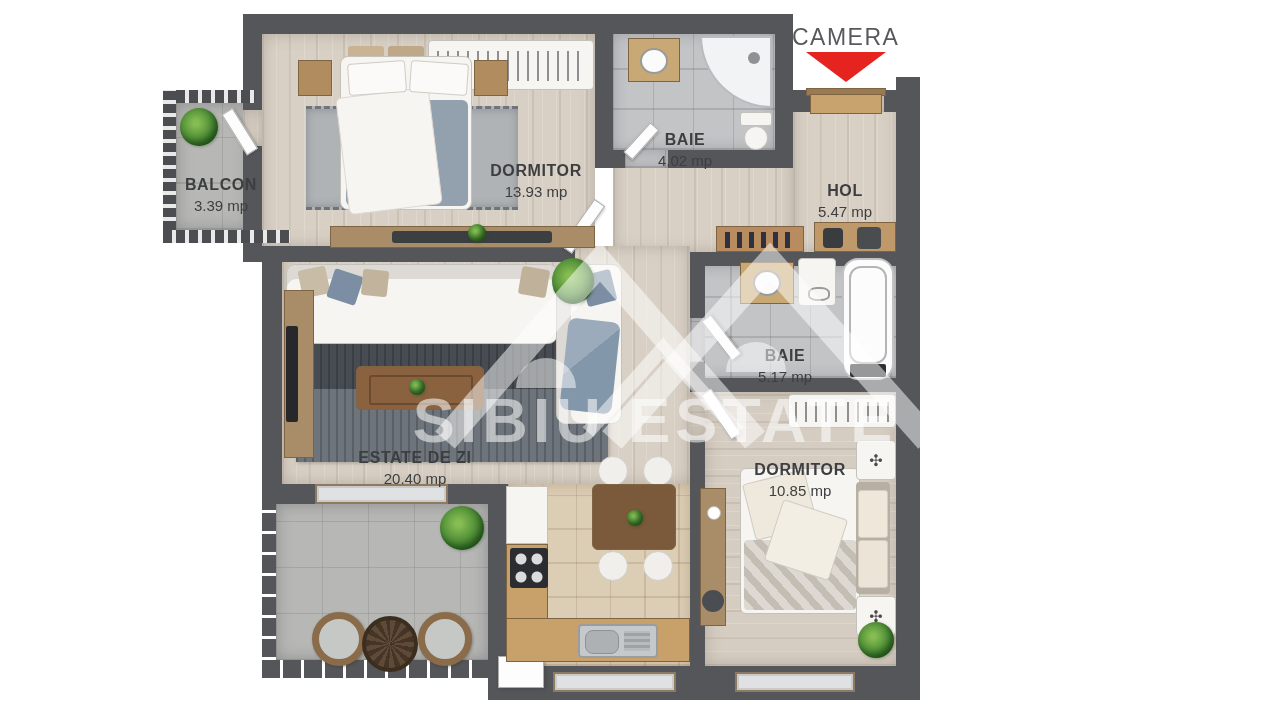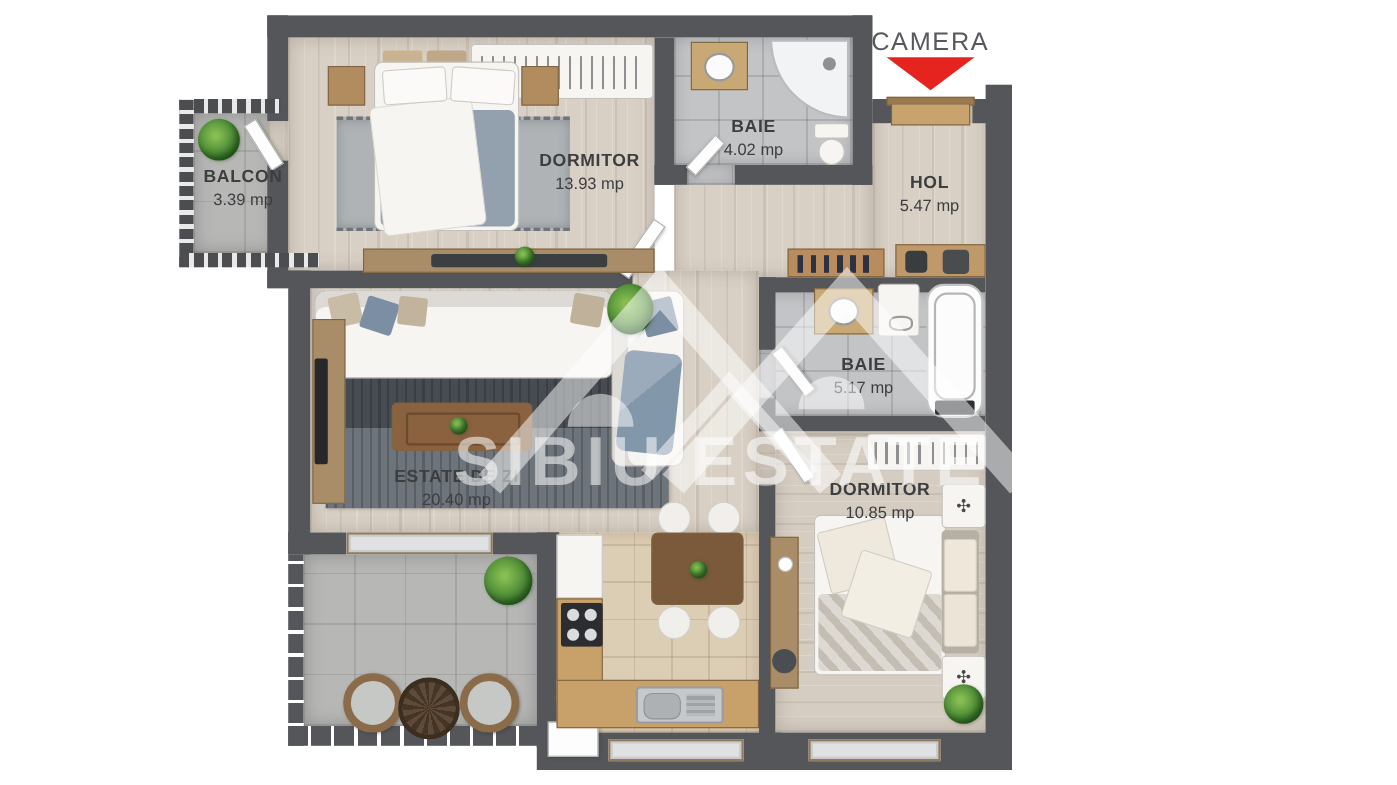--- a/index.html
+++ b/index.html
@@ -34,21 +34,21 @@
   .railsolid-h{position:absolute;background:repeating-linear-gradient(90deg,#54565a 0 18px,rgba(255,255,255,.55) 18px 21px);}
   .win{position:absolute;background:#e0e1e2;border:2px solid #8d7a5f;box-sizing:border-box;
        box-shadow:inset 0 0 0 2px #c9cacb;}
   .door{position:absolute;background:#fdfdfd;border:1px solid #adadad;box-shadow:1px 1px 3px rgba(50,50,50,.35);}
   .wd{position:absolute;background:#b08c5f;border:1px solid #7e6442;box-sizing:border-box;}
   .wh{position:absolute;background:#f6f5f2;border:1px solid #c3c1bc;box-sizing:border-box;border-radius:4px;}
   .plant{position:absolute;border-radius:50%;
     background:radial-gradient(circle at 42% 40%,#86bd52 8%,#55933a 45%,#39702a 72%,#2c5a20 100%);
     box-shadow:inset -3px -4px 6px rgba(0,40,0,.45), 1px 1px 3px rgba(40,60,30,.35);}
   .hangers{position:absolute;background:repeating-linear-gradient(90deg,#8f8f92 0 2px,transparent 2px 10px);}
-  .label{position:absolute;text-align:center;color:#3d3e40;line-height:1.38;}
+  .label{position:absolute;text-align:center;color:#3d3e40;line-height:1.38;margin-top:24px;}
   .label .nm{display:block;font-size:16px;font-weight:600;letter-spacing:.6px;}
   .label .ar{display:block;font-size:15px;font-weight:500;}
   .rug1{position:absolute;background:#afb3b6;border-top:3px dashed #6f7478;border-bottom:3px dashed #6f7478;
         box-shadow:inset 0 0 10px rgba(70,75,80,.35);}
   .ruglv{position:absolute;background:linear-gradient(180deg,#474c52 0 42%,#6e747b 42% 100%);
         background-image:repeating-linear-gradient(90deg,rgba(0,0,0,.18) 0 2px,transparent 2px 8px),
                           linear-gradient(180deg,#474c52 0 42%,#6e747b 42% 100%);
         box-shadow:1px 1px 4px rgba(40,40,40,.3);}
   .stove{position:absolute;background:#2b2d30;border-radius:3px;
     background-image:radial-gradient(circle at 11px 11px,#dcdcdc 5px,transparent 6px),

